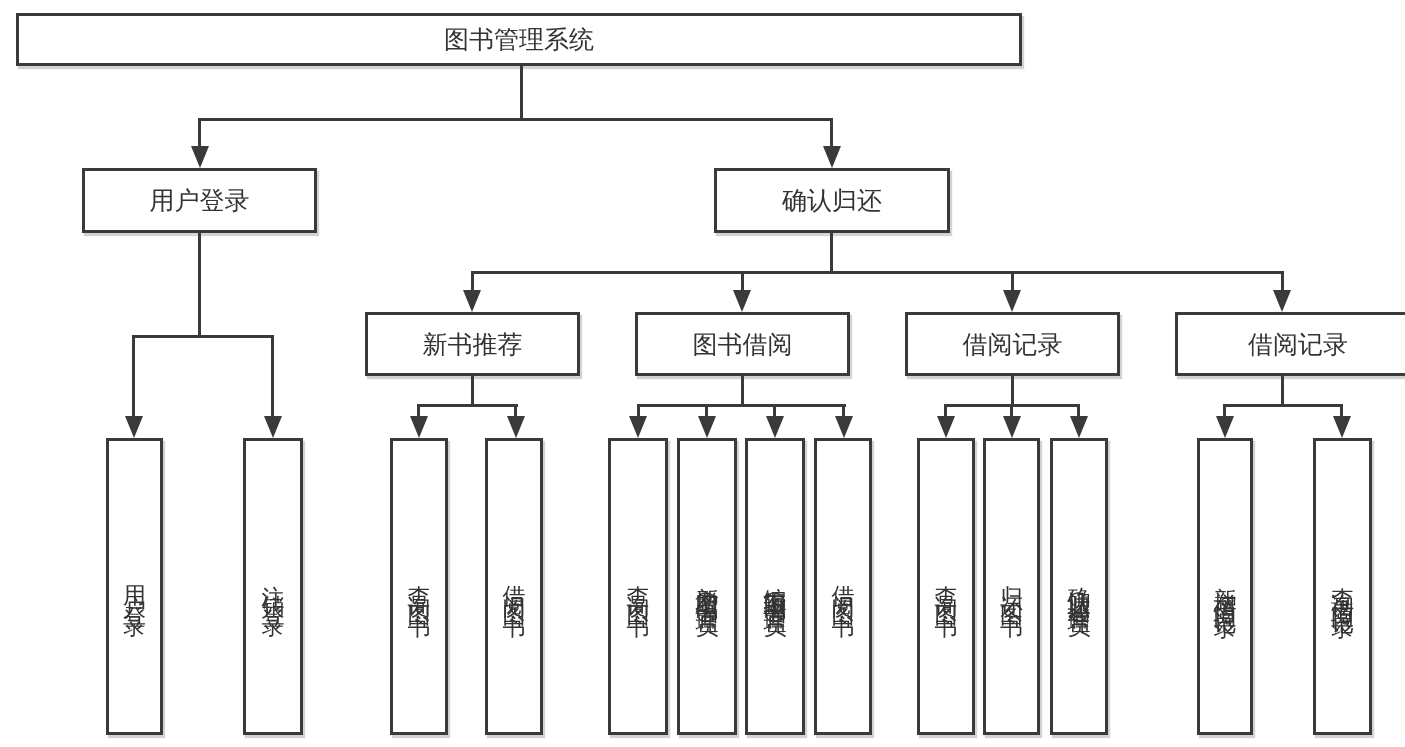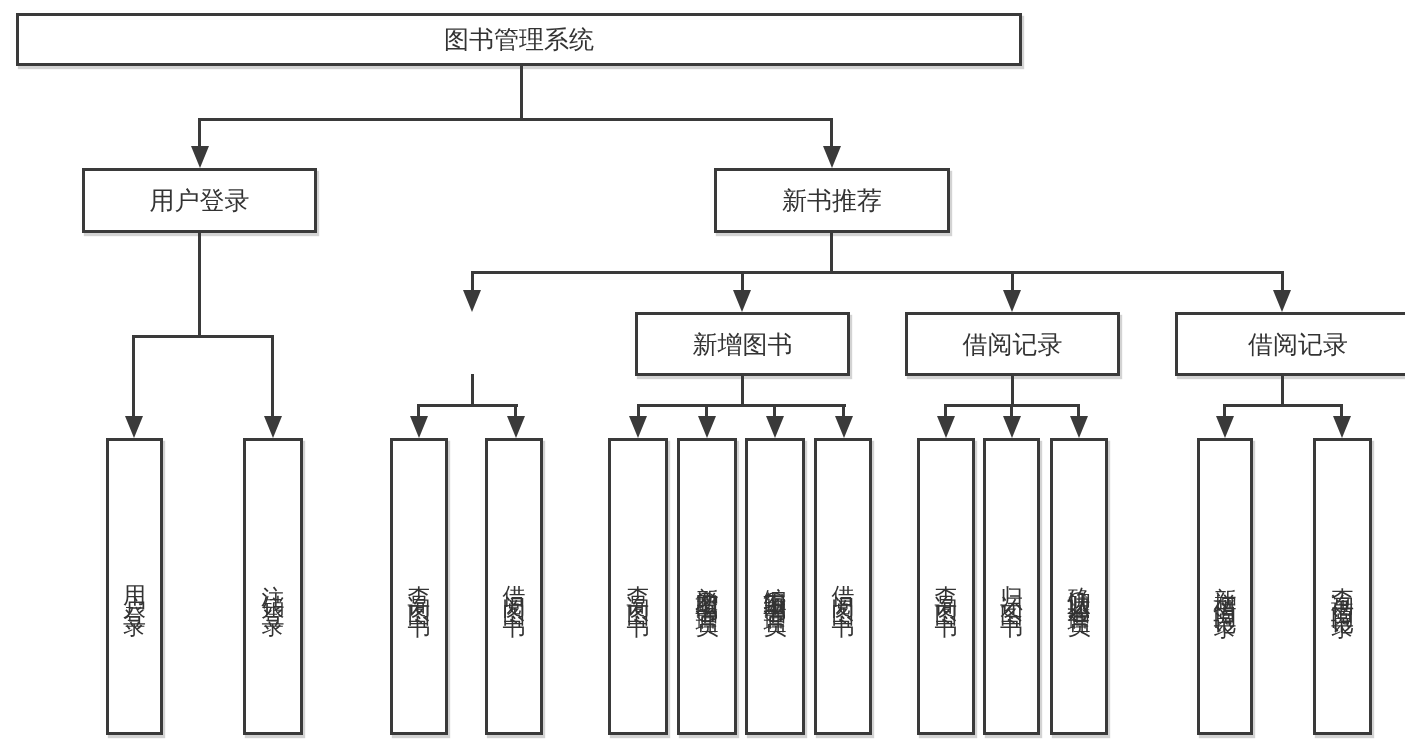--- a/index.html
+++ b/index.html
@@ -45,43 +45,46 @@
   <div class="hline" style="left:199px; top:118px; width:634px;"></div>
   <div class="vline" style="left:198px; top:118px; height:33px;"></div>
   <div class="arrow" style="left:191px; top:146px;"></div>
   <div class="vline" style="left:830px; top:118px; height:33px;"></div>
   <div class="arrow" style="left:823px; top:146px;"></div>
 
   <div class="box" style="left:82px; top:168px; width:235px; height:65px;">
     <span>用户登录</span>
   </div>
   <div class="box" style="left:714px; top:168px; width:236px; height:65px;">
-    <span>新书推荐</span>
+    <span>确认归还</span>
   </div>
 
   <div class="vline" style="left:198px; top:231px; height:107px;"></div>
   <div class="hline" style="left:132px; top:335px; width:142px;"></div>
   <div class="vline" style="left:132px; top:335px; height:83px;"></div>
   <div class="arrow" style="left:125px; top:416px;"></div>
   <div class="vline" style="left:271px; top:335px; height:83px;"></div>
   <div class="arrow" style="left:264px; top:416px;"></div>
 
   <div class="vline" style="left:830px; top:231px; height:43px;"></div>
   <div class="hline" style="left:471px; top:271px; width:813px;"></div>
   <div class="vline" style="left:471px; top:271px; height:22px;"></div>
   <div class="arrow" style="left:463px; top:290px;"></div>
   <div class="vline" style="left:741px; top:271px; height:22px;"></div>
   <div class="arrow" style="left:733px; top:290px;"></div>
   <div class="vline" style="left:1011px; top:271px; height:22px;"></div>
   <div class="arrow" style="left:1003px; top:290px;"></div>
   <div class="vline" style="left:1281px; top:271px; height:22px;"></div>
   <div class="arrow" style="left:1273px; top:290px;"></div>
 
+  <div class="box" style="left:365px; top:312px; width:215px; height:64px;">
+    <span>新书推荐</span>
+  </div>
   <div class="box" style="left:635px; top:312px; width:215px; height:64px;">
-    <span>新增图书</span>
+    <span>图书借阅</span>
   </div>
   <div class="box" style="left:905px; top:312px; width:215px; height:64px;">
     <span>借阅记录</span>
   </div>
   <div class="box" style="left:1175px; top:312px; width:246px; height:64px;">
     <span>借阅记录</span>
   </div>
 
   <div class="vline" style="left:471px; top:374px; height:33px;"></div>
   <div class="hline" style="left:418px; top:404px; width:100px;"></div>

